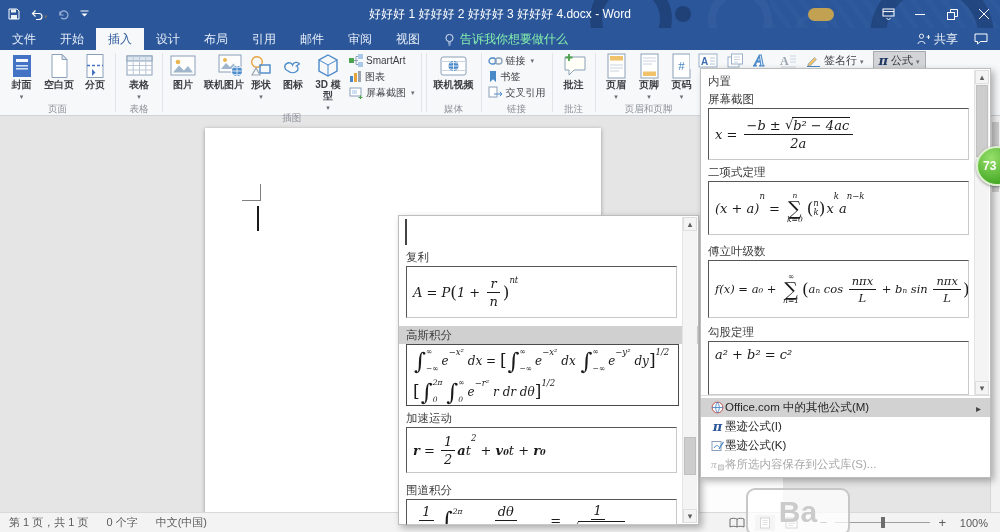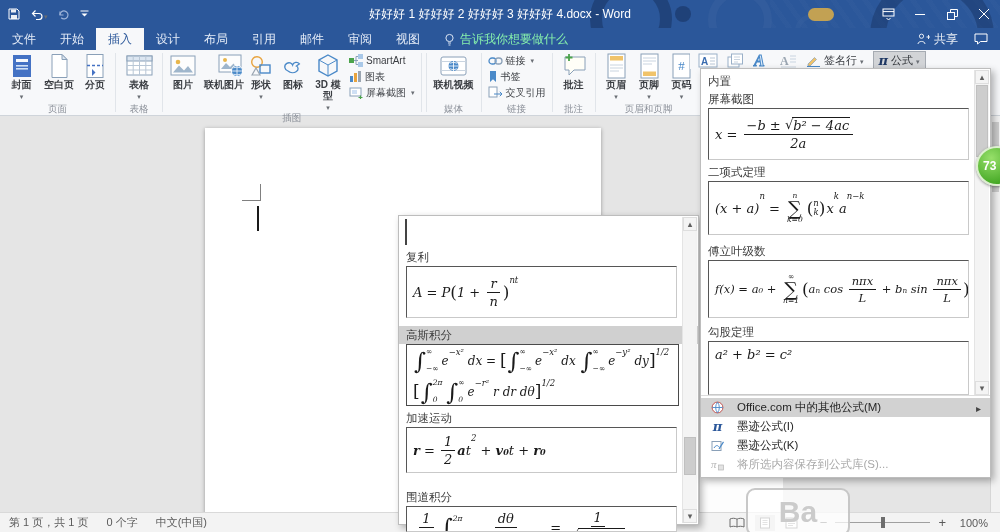--- a/index.html
+++ b/index.html
@@ -93,21 +93,21 @@
   
   .vsb{position:absolute;top:1px;right:1px;width:15px;background:#f4f4f4;border-left:1px solid #e4e4e4;box-sizing:border-box;}
   .vsb .arr{height:14px;display:flex;align-items:center;justify-content:center;background:#f4f4f4;border:1px solid #dedede;box-sizing:border-box;}
   .arrup::after{content:"▴";font-size:9px;color:#5f5f5f;line-height:9px;}
   .arrdn::after{content:"▾";font-size:9px;color:#5f5f5f;line-height:9px;}
   .vsb .vthumb{position:absolute;left:1px;width:12px;background:#cdcdcd;border:1px solid #c0c0c0;box-sizing:border-box;}
   .vsb .arrbottom{position:absolute;bottom:0;left:0;right:0;}
 
   
   .eqmenu{position:absolute;left:0;right:0;bottom:0;height:82px;border-top:1px solid #ddd;background:#fff;padding-top:2px;box-sizing:border-box;}
-  .mrow{display:flex;align-items:center;gap:12px;height:19px;padding:0 9px;font-size:11.5px;color:#262626;white-space:nowrap;}
+  .mrow{display:flex;align-items:center;gap:0;height:19px;padding:0 9px;font-size:11.5px;color:#262626;white-space:nowrap;}
   .mrow.hl{background:#d2d2d2;}
   .mrow.dis{color:#a8a8a8;}
   .micon{width:15px;display:flex;justify-content:center;}
   .subarrow::after{content:"▸";font-size:10px;color:#444;}
   .subarrow{margin-left:auto;}
 
   
   .watermark{position:absolute;left:746px;top:444px;width:100px;height:44px;z-index:7;
     background:rgba(255,255,255,.72);border:2px solid rgba(186,186,186,.8);border-radius:9px;
     display:flex;align-items:center;justify-content:center;font-weight:bold;font-size:30px;
@@ -687,21 +687,21 @@
             <span class="m-sup">2</span>
             <span class="m-txt"> + </span>
             <span class="m-txt m-bold">v₀</span>
             <span class="m-txt">t + </span>
             <span class="m-txt m-bold">r₀</span>
           </div>
       </div>
     </div>
 
     <div class="galitem">
-      <div class="itemlabel" style="margin-top:17px;">围道积分</div>
+      <div class="itemlabel" style="margin-top:10px;">围道积分</div>
       <div class="eqbox" style="height:26px;align-items:flex-start;">
         <div class="m">
             <span class="m-frac">
               <span class="m-num">
                 <span class="m-txt">1</span>
               </span>
               <span class="m-den">
                 <span class="m-txt">2π</span>
               </span>
             </span>

